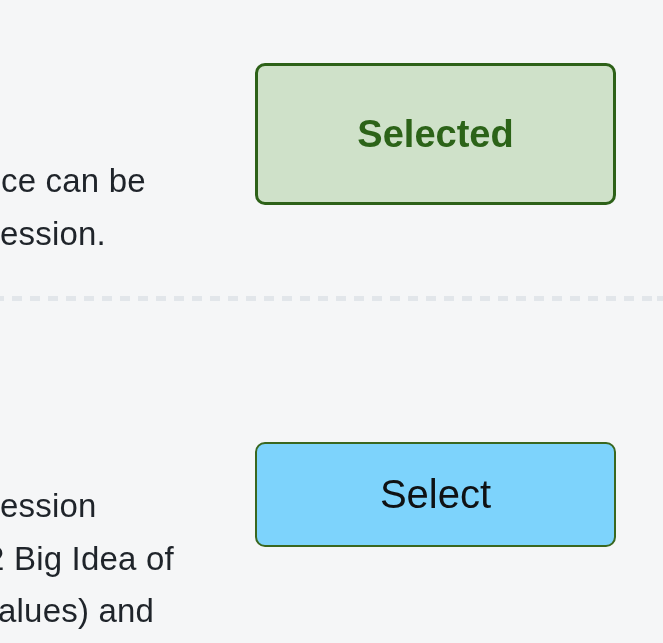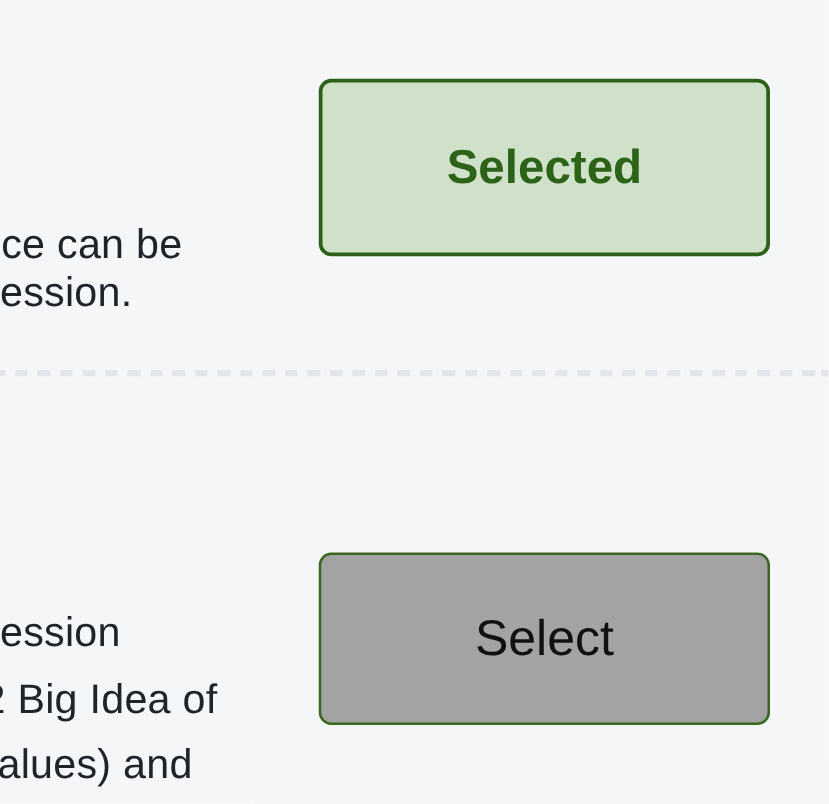--- a/index.html
+++ b/index.html
@@ -15,21 +15,21 @@
     font-family: "Liberation Sans", sans-serif;
   }
   .desc-line {
     position: absolute;
     font-size: 33px;
     line-height: 38px;
     color: #1f242a;
     white-space: nowrap;
     letter-spacing: 0.2px;
   }
-  .l-t1 { left: 1px;   top: 162px; margin-top: 14px; }
+  .l-t1 { left: 1px;   top: 162px; }
   .l-t2 { left: 0px;   top: 215px; }
   .l-b1 { left: 0px;   top: 487px; }
   .l-b2 { left: -14px; top: 540px; }
   .l-b3 { left: -2px;  top: 592px; }
 
   .btn {
     position: absolute;
     left: 255px;
     width: 361px;
     box-sizing: border-box;
@@ -45,22 +45,22 @@
     top: 63px;
     height: 142px;
     background: #cfe1c9;
     border: 3px solid #2d6118;
     color: #2c6318;
     font-weight: 700;
     font-size: 38px;
   }
   .btn-select {
     top: 442px;
-    height: 138px;
-    background: #a3a3a3;
+    height: 105px;
+    background: #7dd3fc;
     border: 2px solid #3a671f;
     color: #0f1113;
     font-weight: 400;
     font-size: 40px;
   }
   .divider {
     position: absolute;
     left: 0;
     top: 296px;
     width: 663px;

